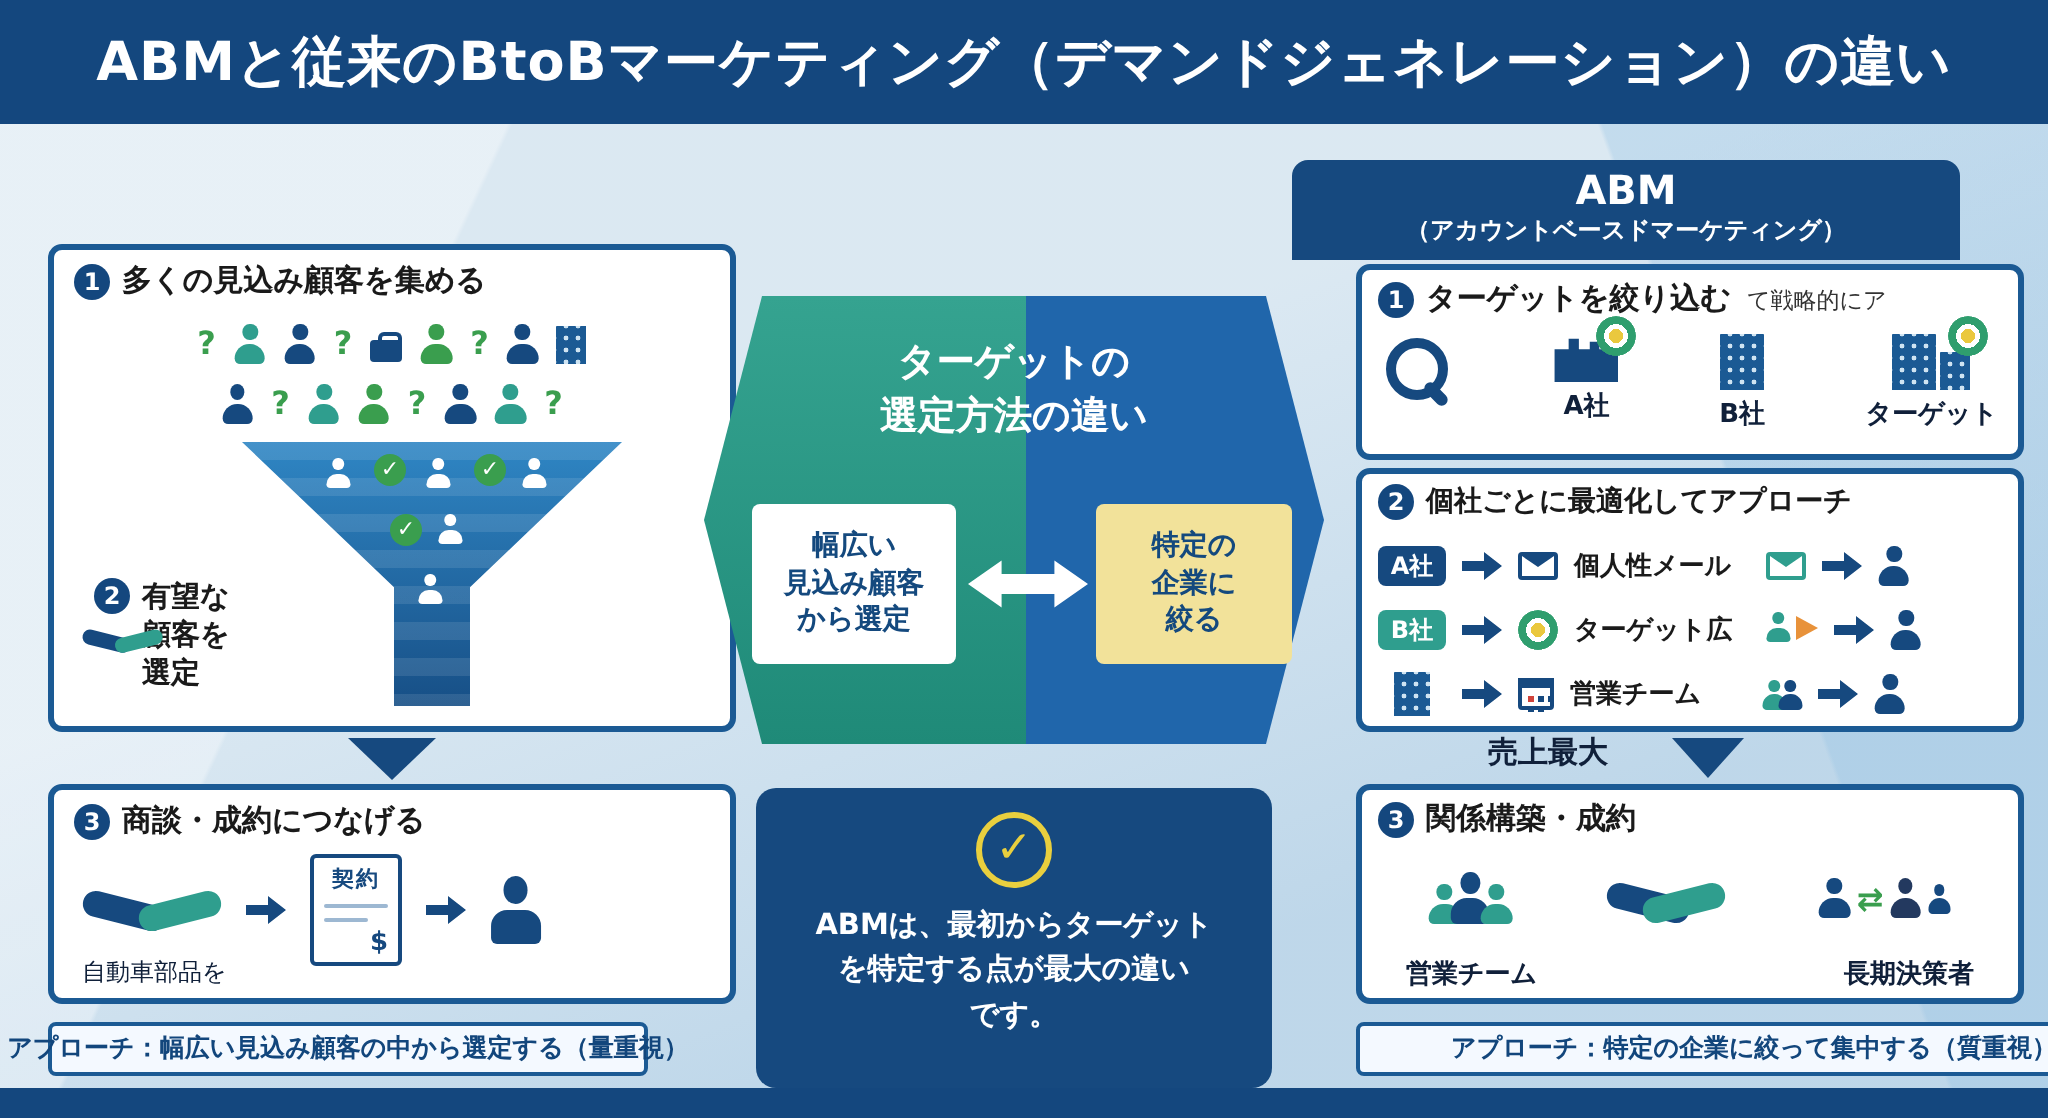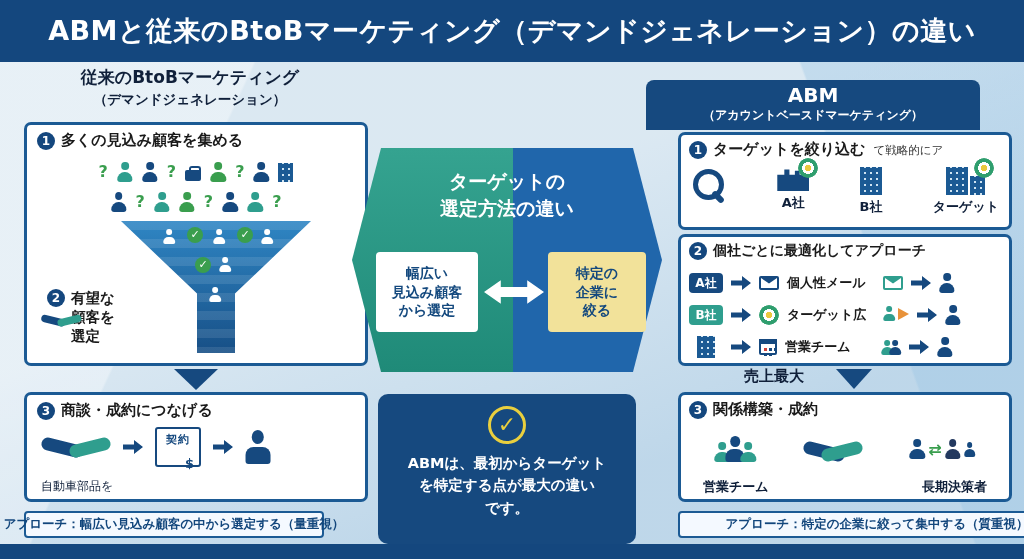--- a/index.html
+++ b/index.html
@@ -99,21 +99,21 @@
   .funnel > * { position:absolute; }
   .step2-wrap { position:absolute; left:10px; top:158px; width:92px; }
   .step2-wrap .step-label { align-items:flex-start; font-size:14.5px; }
   .hs-mini { position:absolute; left:14px; top:186px; transform:scale(.58); transform-origin:left top; }
 
   .left-down { left:174px; top:369px; width:44px; height:21px; }
 
   .left-deal { left:24px; top:392px; width:344px; height:110px; }
   .left-deal .step-label { position:absolute; left:10px; top:6px; }
   .deal-row { position:absolute; left:14px; top:32px; right:10px; display:flex; align-items:center; gap:12px; }
-  .doc { width:46px; height:40px; background:#fff; border:2.5px solid #16497f; border-radius:3px;
+  .doc { width:46px; height:56px; background:#fff; border:2.5px solid #16497f; border-radius:3px;
          flex:none; padding:3px 5px; display:flex; flex-direction:column; }
   .doc-title { font-size:11px; font-weight:bold; color:#16497f; text-align:center; letter-spacing:1px; }
   .doc-line { height:2px; background:#9db8d2; margin-top:5px; border-radius:1px; }
   .doc-line.short { width:70%; }
   .doc-dollar { margin-top:auto; align-self:flex-end; font-size:13px; font-weight:bold; color:#16497f; line-height:1; }
   .deal-note { position:absolute; left:14px; bottom:4px; font-size:12px; font-weight:normal; color:#10203a; }
 
   .approach { position:absolute; height:27px; background:#f4f9ff; border:2px solid #1b5a94; border-radius:4px;
               color:#12467c; font-weight:bold; font-size:12.5px; display:flex; align-items:center;
               justify-content:center; padding:0 6px; white-space:nowrap; }
@@ -182,24 +182,20 @@
 </style>
 </head>
 <body>
 
 <div class="stage">
 
   <header class="topbar">
     <h1>ABMと従来のBtoBマーケティング（デマンドジェネレーション）の違い</h1>
   </header>
 
-  <div class="left-title">
-    <div class="lt">従来のBtoBマーケティング</div>
-    <div class="ls">（デマンドジェネレーション）</div>
-  </div>
 
   <div class="box left-main">
     <div class="step-label">
       <span class="stepnum">1</span>
       <span>多くの見込み顧客を集める</span>
     </div>
 
     <div class="crowd">
       <div class="crowd-row">
         <span class="qm">?</span>

